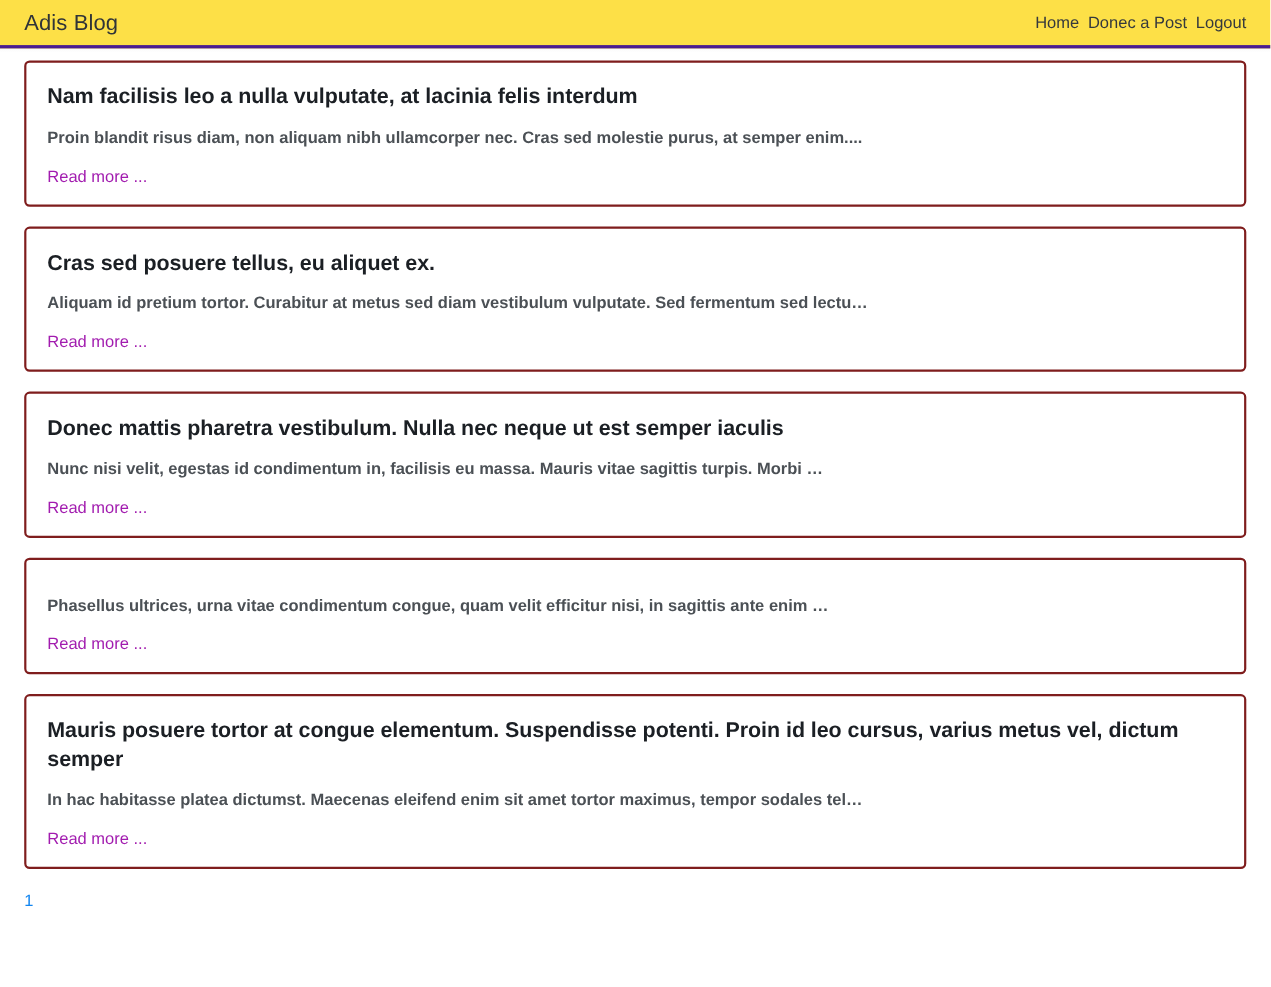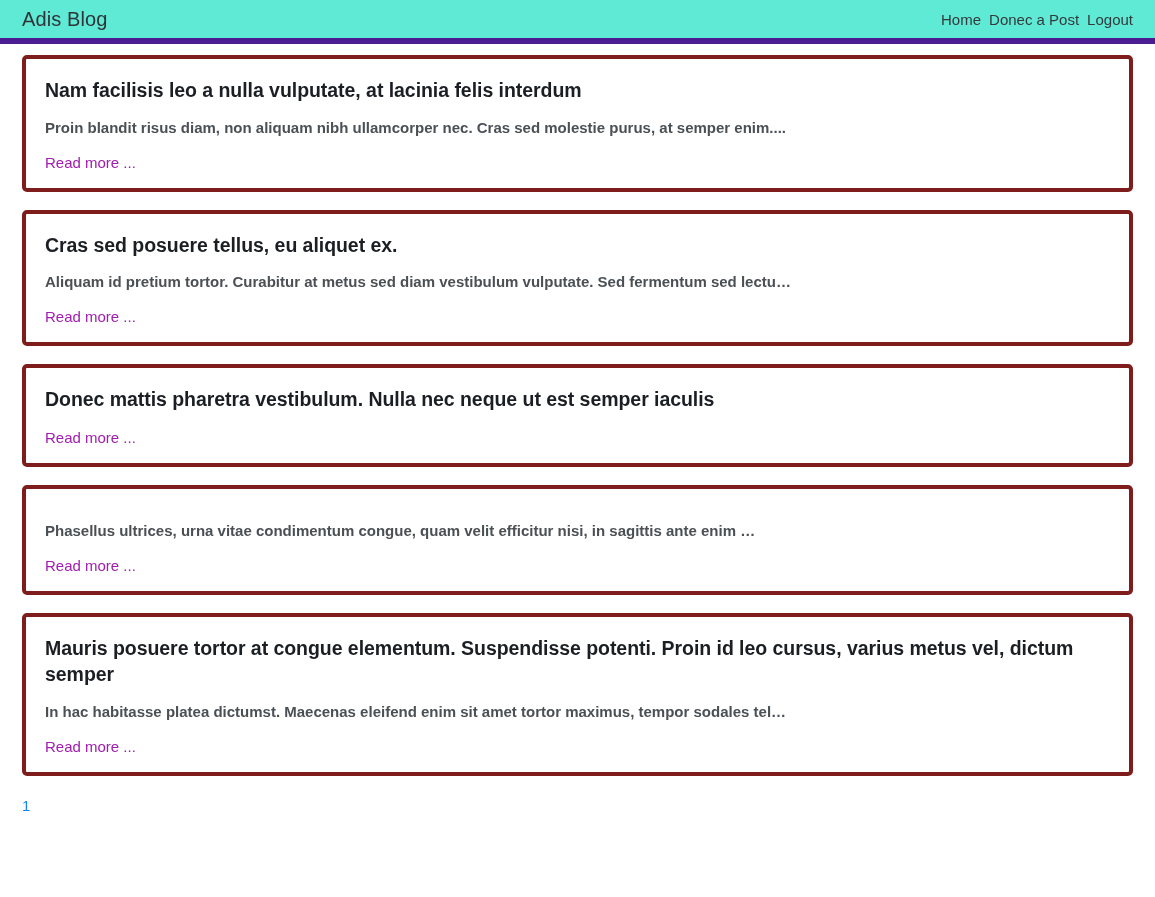--- a/index.html
+++ b/index.html
@@ -14,22 +14,22 @@
     background: #ffffff;
     font-family: "Liberation Sans", sans-serif;
     -webkit-font-smoothing: antialiased;
     overflow: hidden;
   }
 
   
   .navbar {
     position: relative;
     height: 44px;
-    background: #5eead4;
-    border-bottom: 6px solid #4c1d95;
+    background: #fde047;
+    border-bottom: 3px solid #4c1d95;
     display: flex;
     align-items: center;
     justify-content: space-between;
     padding: 0 20px 0 22px;
   }
   .navbar::after {
     content: "";
     position: absolute;
     left: 0;
     right: 0;
@@ -59,21 +59,21 @@
     color: #35393d;
     text-decoration: none;
     white-space: nowrap;
   }
 
   
   .content {
     padding: 11px 22px 0 22px;
   }
   .post-card {
-    border: 4px solid #7f1d1d;
+    border: 2px solid #7f1d1d;
     border-radius: 5px;
     background: #ffffff;
     padding: 18px 19px 16px 19px;
     margin-bottom: 18px;
   }
   .post-title {
     margin: 0;
     font-size: 19.5px;
     line-height: 1.36;
     font-weight: 700;
@@ -131,20 +131,21 @@
   </article>
 
   <article class="post-card">
     <h2 class="post-title">Cras sed posuere tellus, eu aliquet ex.</h2>
     <p class="post-excerpt">Aliquam id pretium tortor. Curabitur at metus sed diam vestibulum vulputate. Sed fermentum sed lectu…</p>
     <a class="read-more" href="#">Read more ...</a>
   </article>
 
   <article class="post-card">
     <h2 class="post-title">Donec mattis pharetra vestibulum. Nulla nec neque ut est semper iaculis</h2>
+    <p class="post-excerpt">Nunc nisi velit, egestas id condimentum in, facilisis eu massa. Mauris vitae sagittis turpis. Morbi …</p>
     <a class="read-more" href="#">Read more ...</a>
   </article>
 
   <article class="post-card">
     <p class="post-excerpt">Phasellus ultrices, urna vitae condimentum congue, quam velit efficitur nisi, in sagittis ante enim …</p>
     <a class="read-more" href="#">Read more ...</a>
   </article>
 
   <article class="post-card">
     <h2 class="post-title">Mauris posuere tortor at congue elementum. Suspendisse potenti. Proin id leo cursus, varius metus vel, dictum semper</h2>

